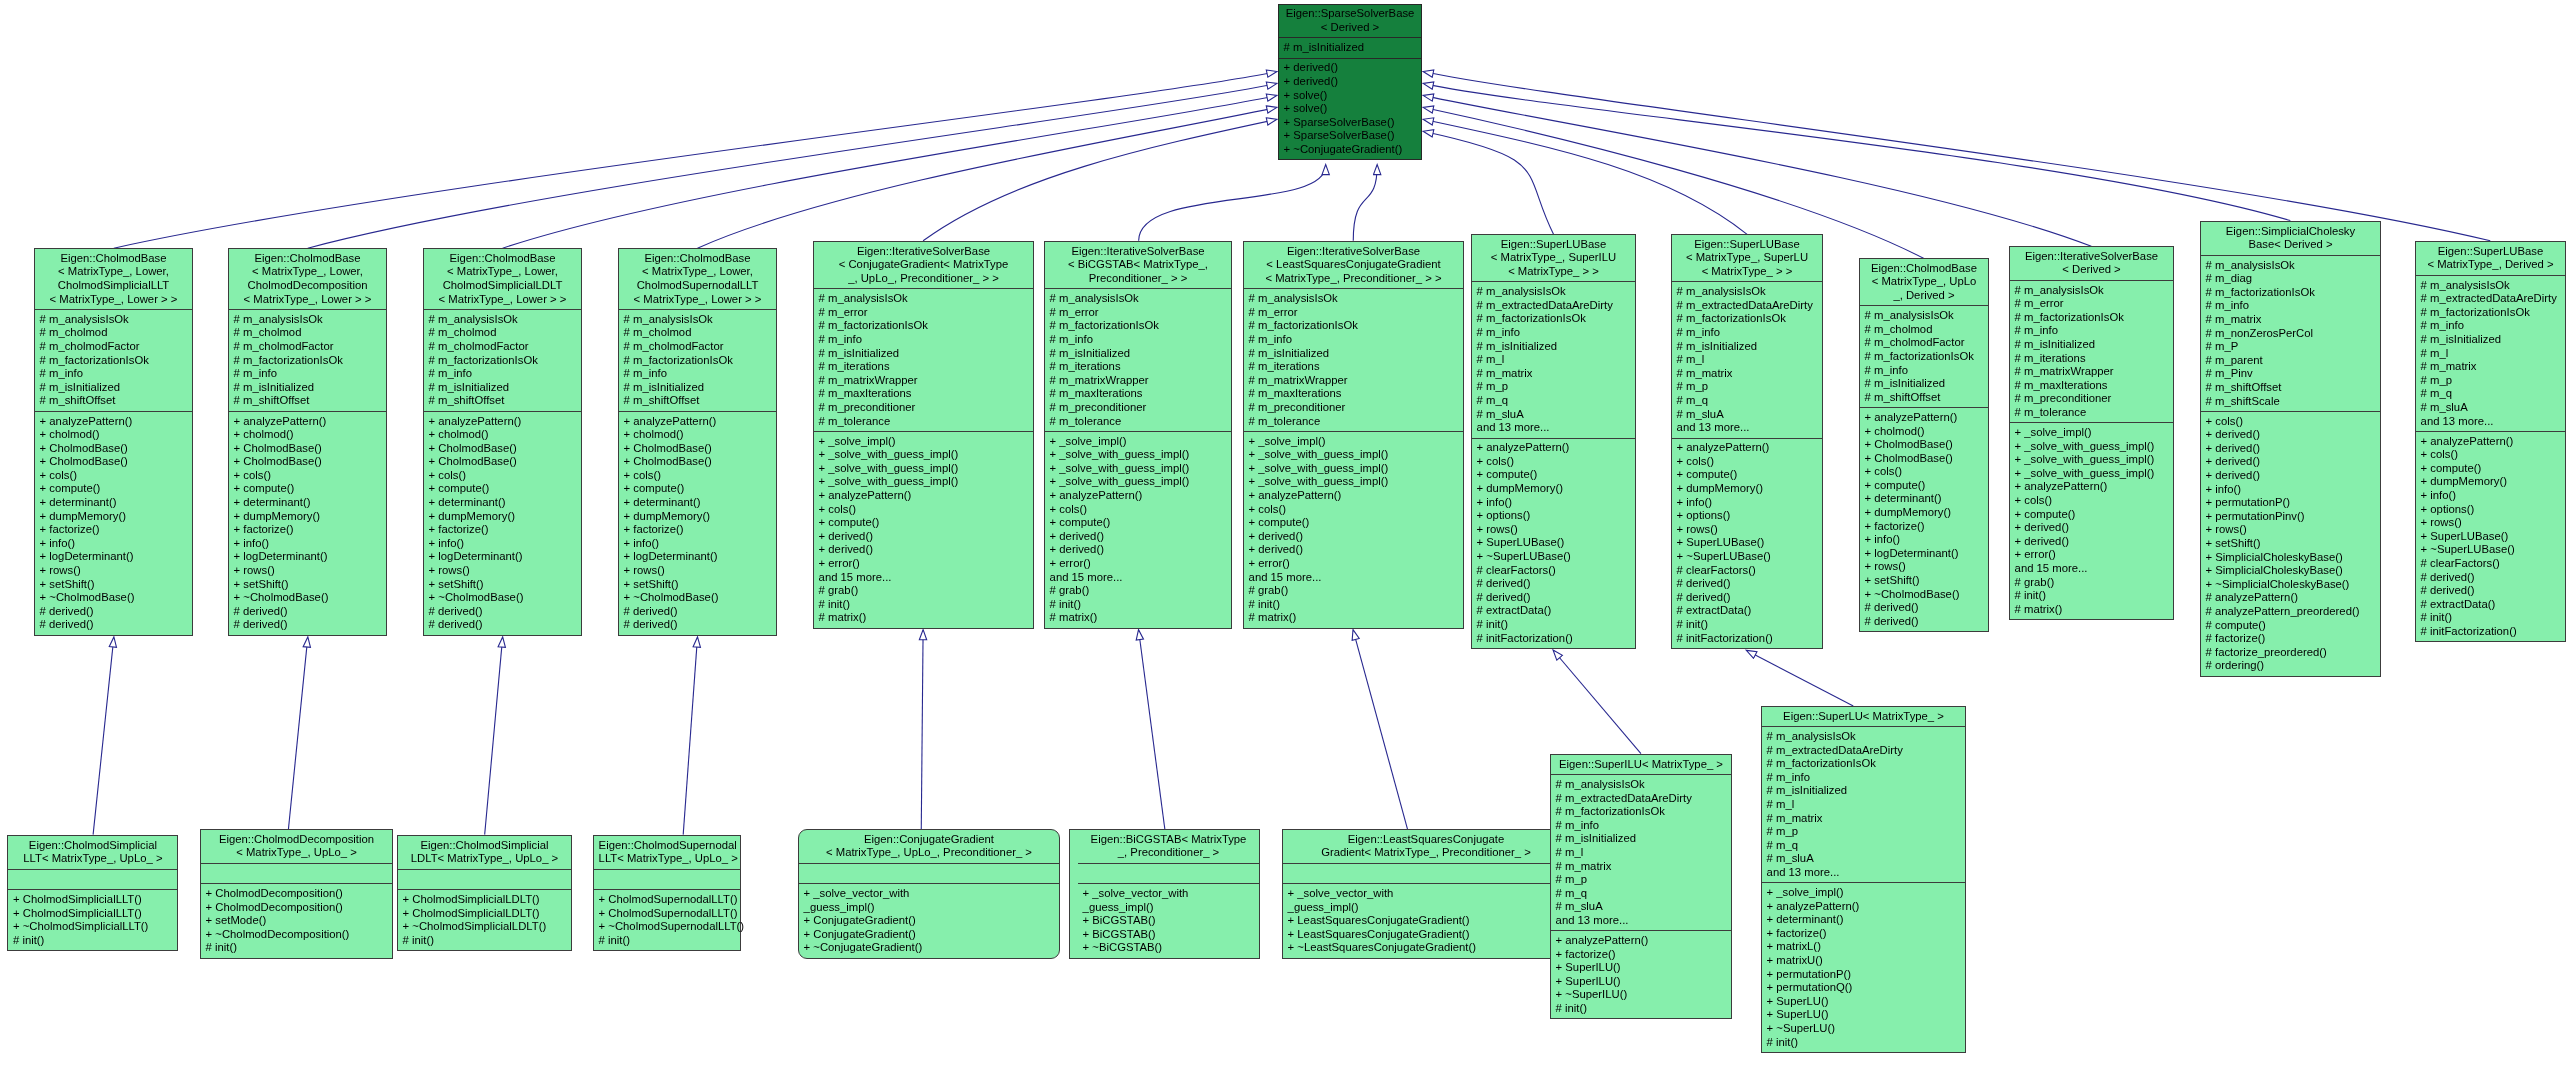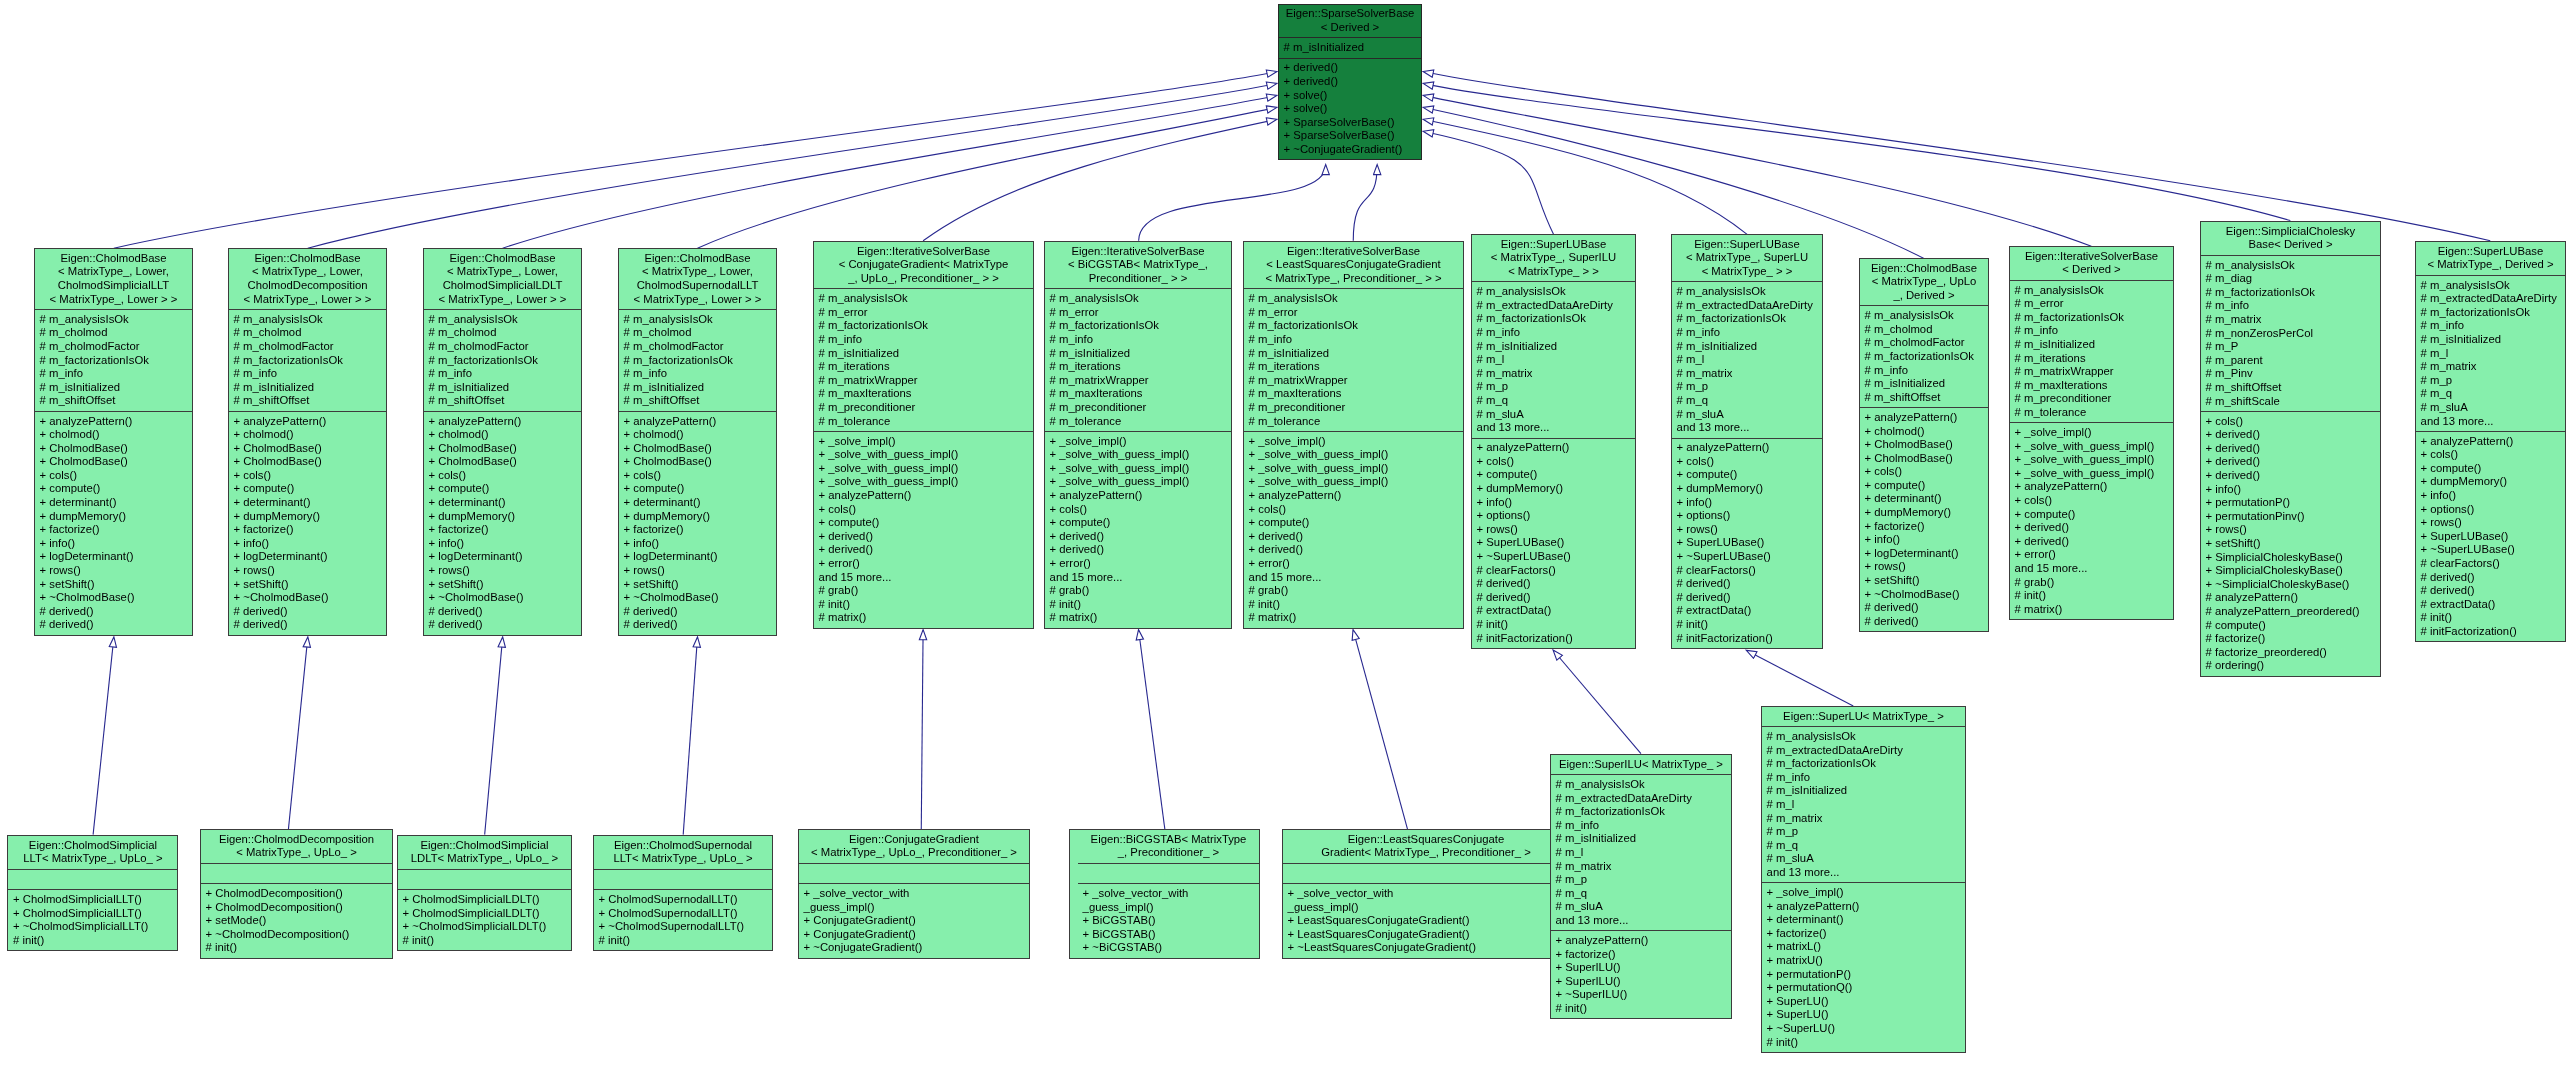--- a/index.html
+++ b/index.html
@@ -577,34 +577,34 @@
         <div class="ln">LDLT&lt; MatrixType_, UpLo_ &gt;</div>
       </div>
       <div class="sec attrs empty"></div>
       <div class="sec methods">
         <div class="ln">+ CholmodSimplicialLDLT()</div>
         <div class="ln">+ CholmodSimplicialLDLT()</div>
         <div class="ln">+ ~CholmodSimplicialLDLT()</div>
         <div class="ln"># init()</div>
       </div>
     </div>
-    <div class="uml" id="cls-c4" style="left: 593px; top: 835px; width: 180px;">
+    <div class="uml" id="cls-c4" style="left: 593px; top: 835px; width: 148px;">
       <div class="sec title">
         <div class="ln">Eigen::CholmodSupernodal</div>
         <div class="ln">LLT&lt; MatrixType_, UpLo_ &gt;</div>
       </div>
       <div class="sec attrs empty"></div>
       <div class="sec methods">
         <div class="ln">+ CholmodSupernodalLLT()</div>
         <div class="ln">+ CholmodSupernodalLLT()</div>
         <div class="ln">+ ~CholmodSupernodalLLT()</div>
         <div class="ln"># init()</div>
       </div>
     </div>
-    <div class="uml" id="cls-c5" style="left: 798px; top: 829px; width: 232px;">
+    <div class="uml" id="cls-c5" style="left: 798px; top: 829px; width: 262px; border-radius: 9px;">
       <div class="sec title">
         <div class="ln">Eigen::ConjugateGradient</div>
         <div class="ln">&lt; MatrixType_, UpLo_, Preconditioner_ &gt;</div>
       </div>
       <div class="sec attrs empty"></div>
       <div class="sec methods">
         <div class="ln">+ _solve_vector_with</div>
         <div class="ln">_guess_impl()</div>
         <div class="ln">+ ConjugateGradient()</div>
         <div class="ln">+ ConjugateGradient()</div>

